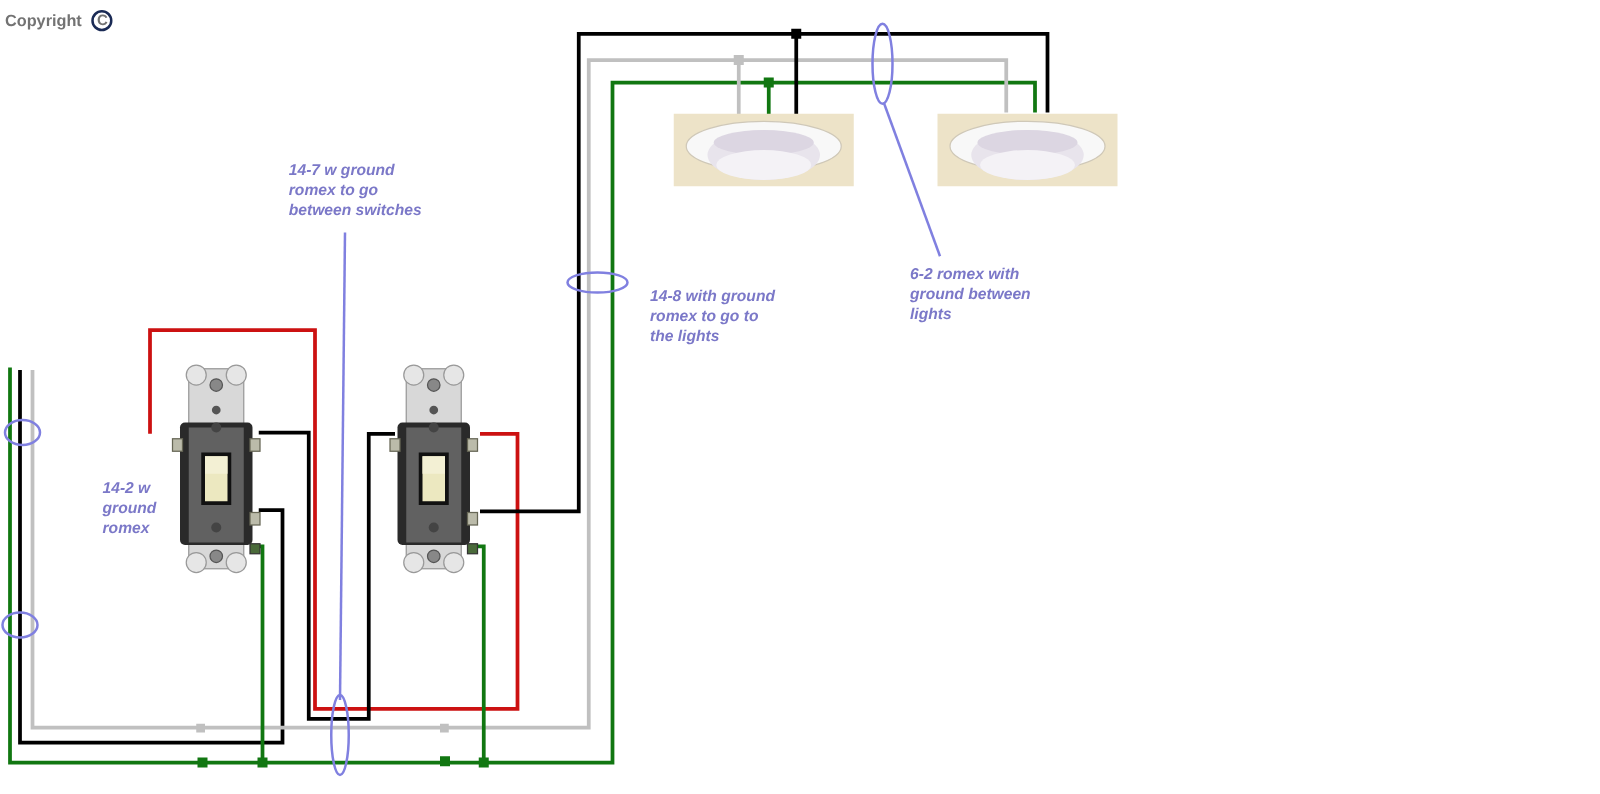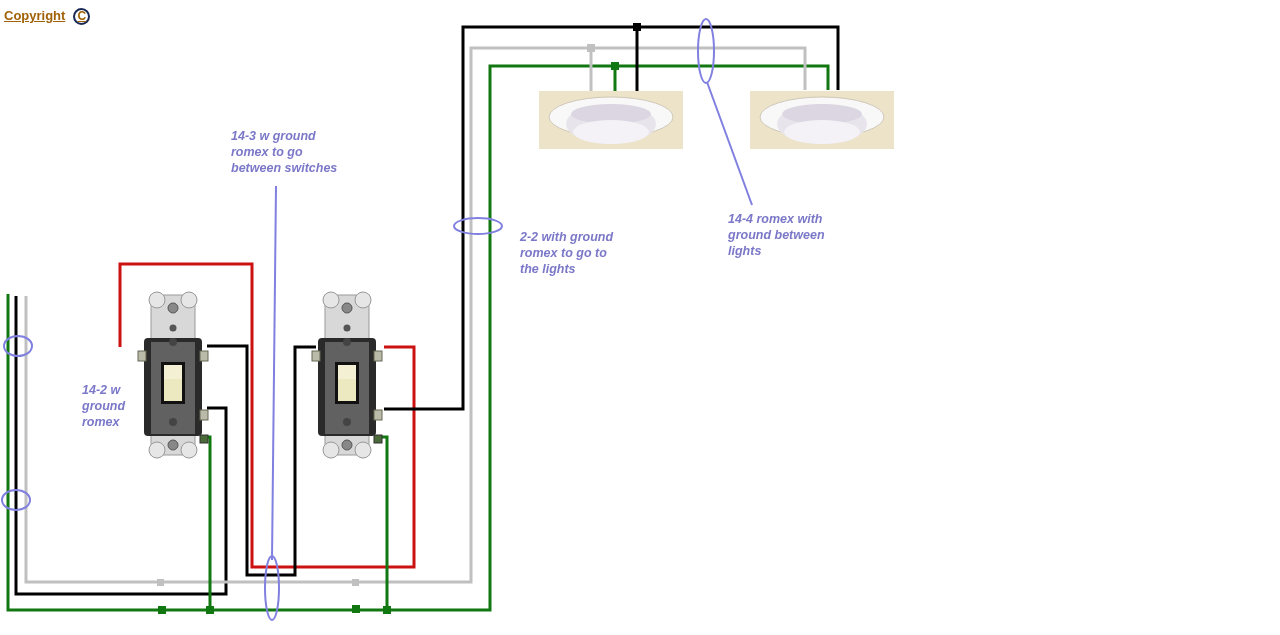--- a/index.html
+++ b/index.html
@@ -1,18 +1,18 @@
 <!DOCTYPE html>
 <html><head>
 <meta charset="utf-8">
 <style>
   html, body { margin: 0; padding: 0; background: #ffffff; }
   body { width: 1280px; height: 635px; position: relative; overflow: hidden; font-family: "Liberation Sans", sans-serif; }
   #diagram { position: absolute; left: 0; top: 0; }
-  .copyright { position: absolute; left: 4px; top: 8px; font-size: 13px; font-weight: bold; color: #a16207; white-space: nowrap; display: flex; align-items: flex-start; text-decoration: underline; }
+  .copyright { position: absolute; left: 4px; top: 8px; font-size: 13px; font-weight: bold; color: #737373; white-space: nowrap; display: flex; align-items: center; }
   .copyright .csym { display: inline-block; width: 17px; height: 17px; border: 2.5px solid #1a2a55; border-radius: 50%; text-align: center; line-height: 17px; font-size: 12px; font-weight: bold; margin: 0 10px 0 8px; box-sizing: border-box; line-height: 12px; }
   .label { position: absolute; color: #7b78c8; font-style: italic; font-weight: bold; font-size: 12.5px; line-height: 16px; white-space: pre; }
 </style>
 </head>
 <body>
 
 <div class="copyright">
   <span>Copyright</span>
   <span class="csym">C</span>
 </div>
@@ -88,24 +88,24 @@
     <line x1="276" y1="186" x2="272" y2="560"></line>
     <ellipse cx="272" cy="588" rx="7" ry="32"></ellipse>
     <ellipse cx="478" cy="226" rx="24" ry="8"></ellipse>
     <ellipse cx="706" cy="51" rx="8" ry="32"></ellipse>
     <line x1="707" y1="82" x2="752" y2="205"></line>
     <ellipse cx="18" cy="346" rx="14" ry="10"></ellipse>
     <ellipse cx="16" cy="500" rx="14" ry="10"></ellipse>
   </g>
 </svg>
 
-<div class="label" style="left:231px; top:128px;">14-3 w ground
+<div class="label" style="left:231px; top:128px;">14-7 w ground
 romex to go
 between switches</div>
-<div class="label" style="left:520px; top:229px;">2-2 with ground
+<div class="label" style="left:520px; top:229px;">14-8 with ground
 romex to go to
 the lights</div>
-<div class="label" style="left:728px; top:211px;">14-4 romex with
+<div class="label" style="left:728px; top:211px;">6-2 romex with
 ground between
 lights</div>
 <div class="label" style="left:42px; top:382px;margin-left:40px;">14-2 w
 ground
 romex</div>
 
 </body></html>

